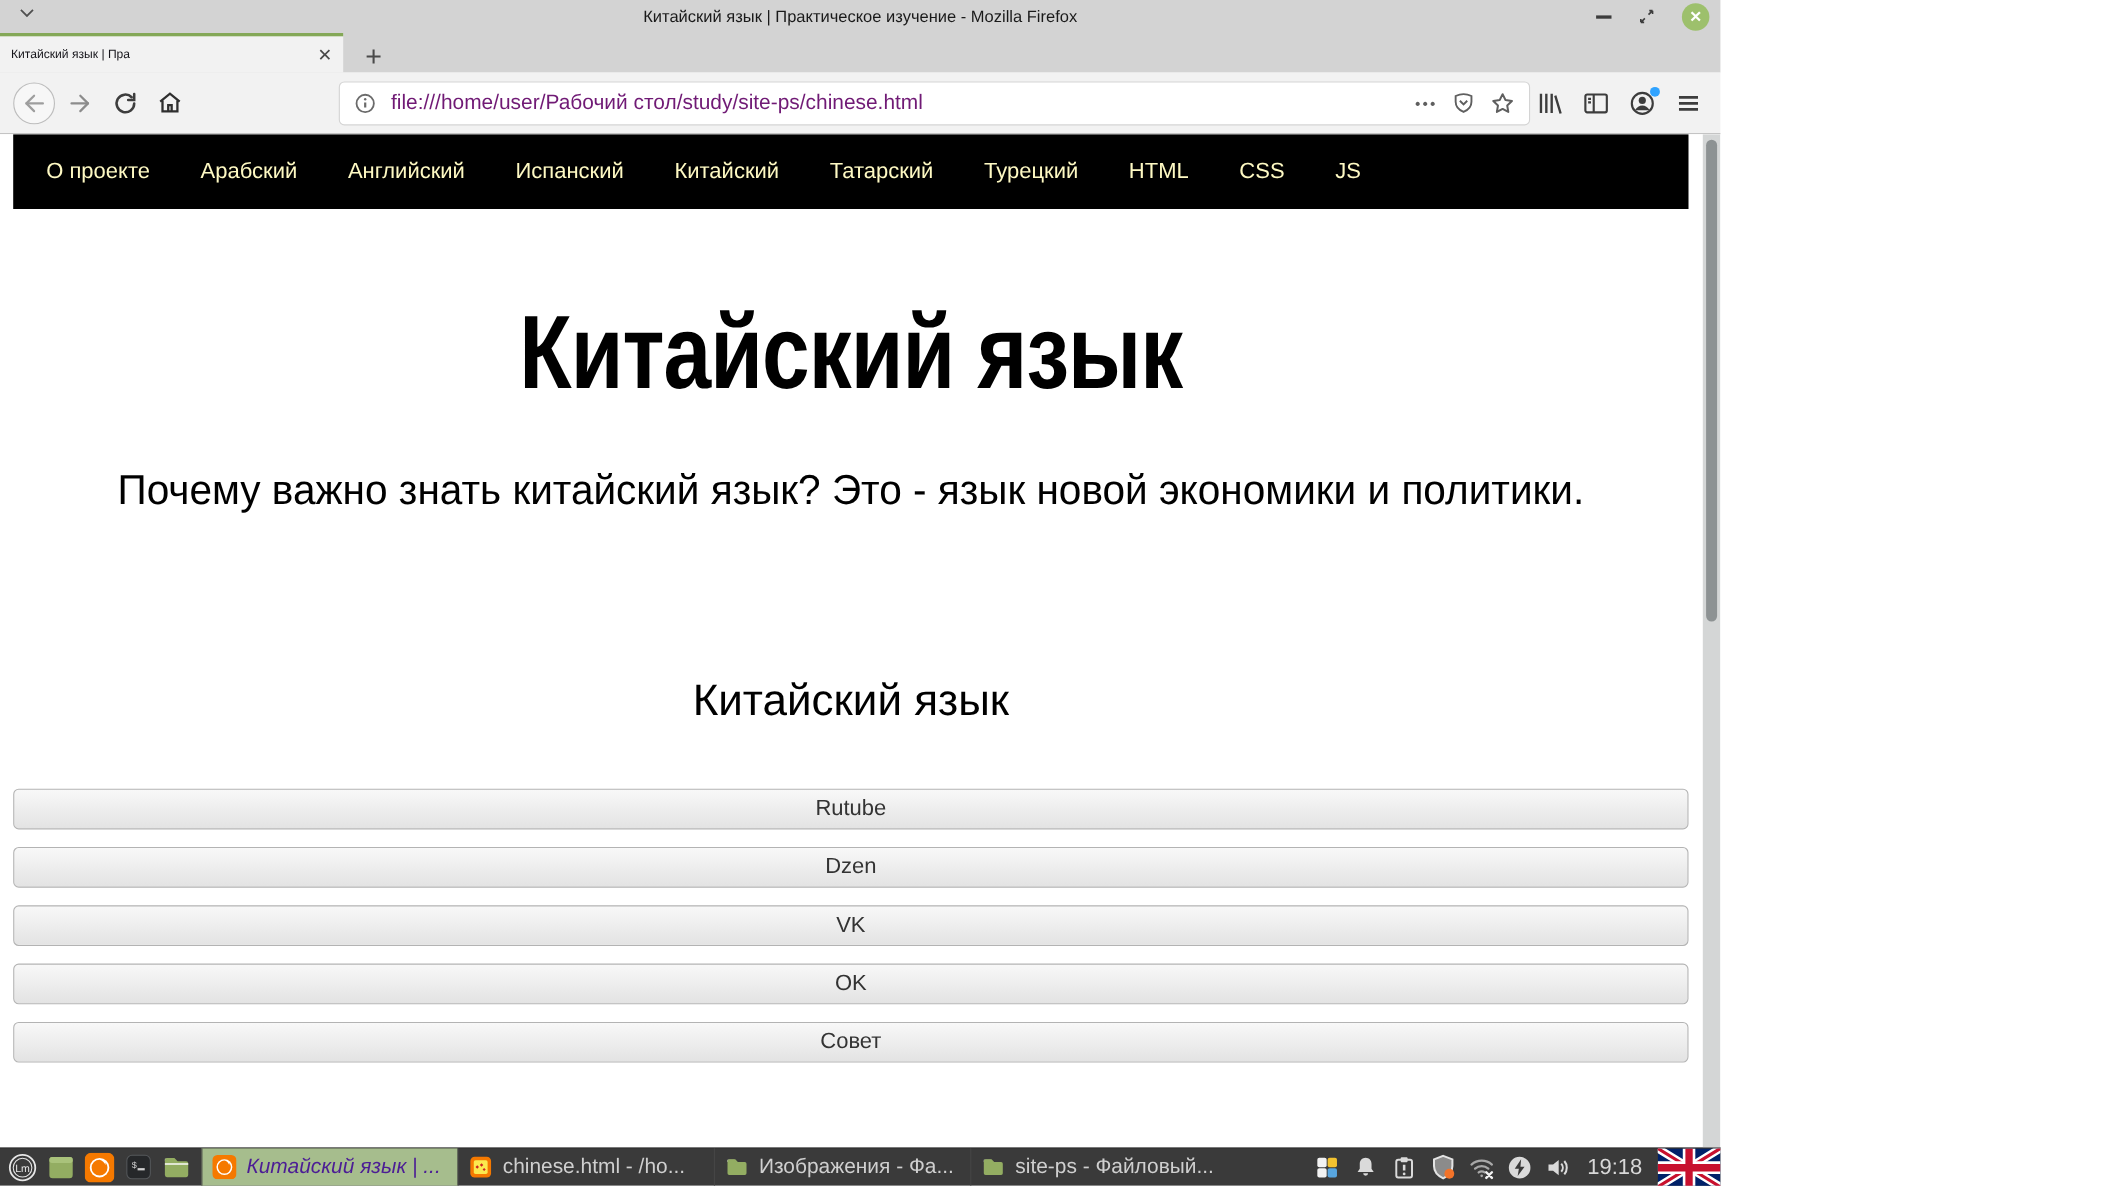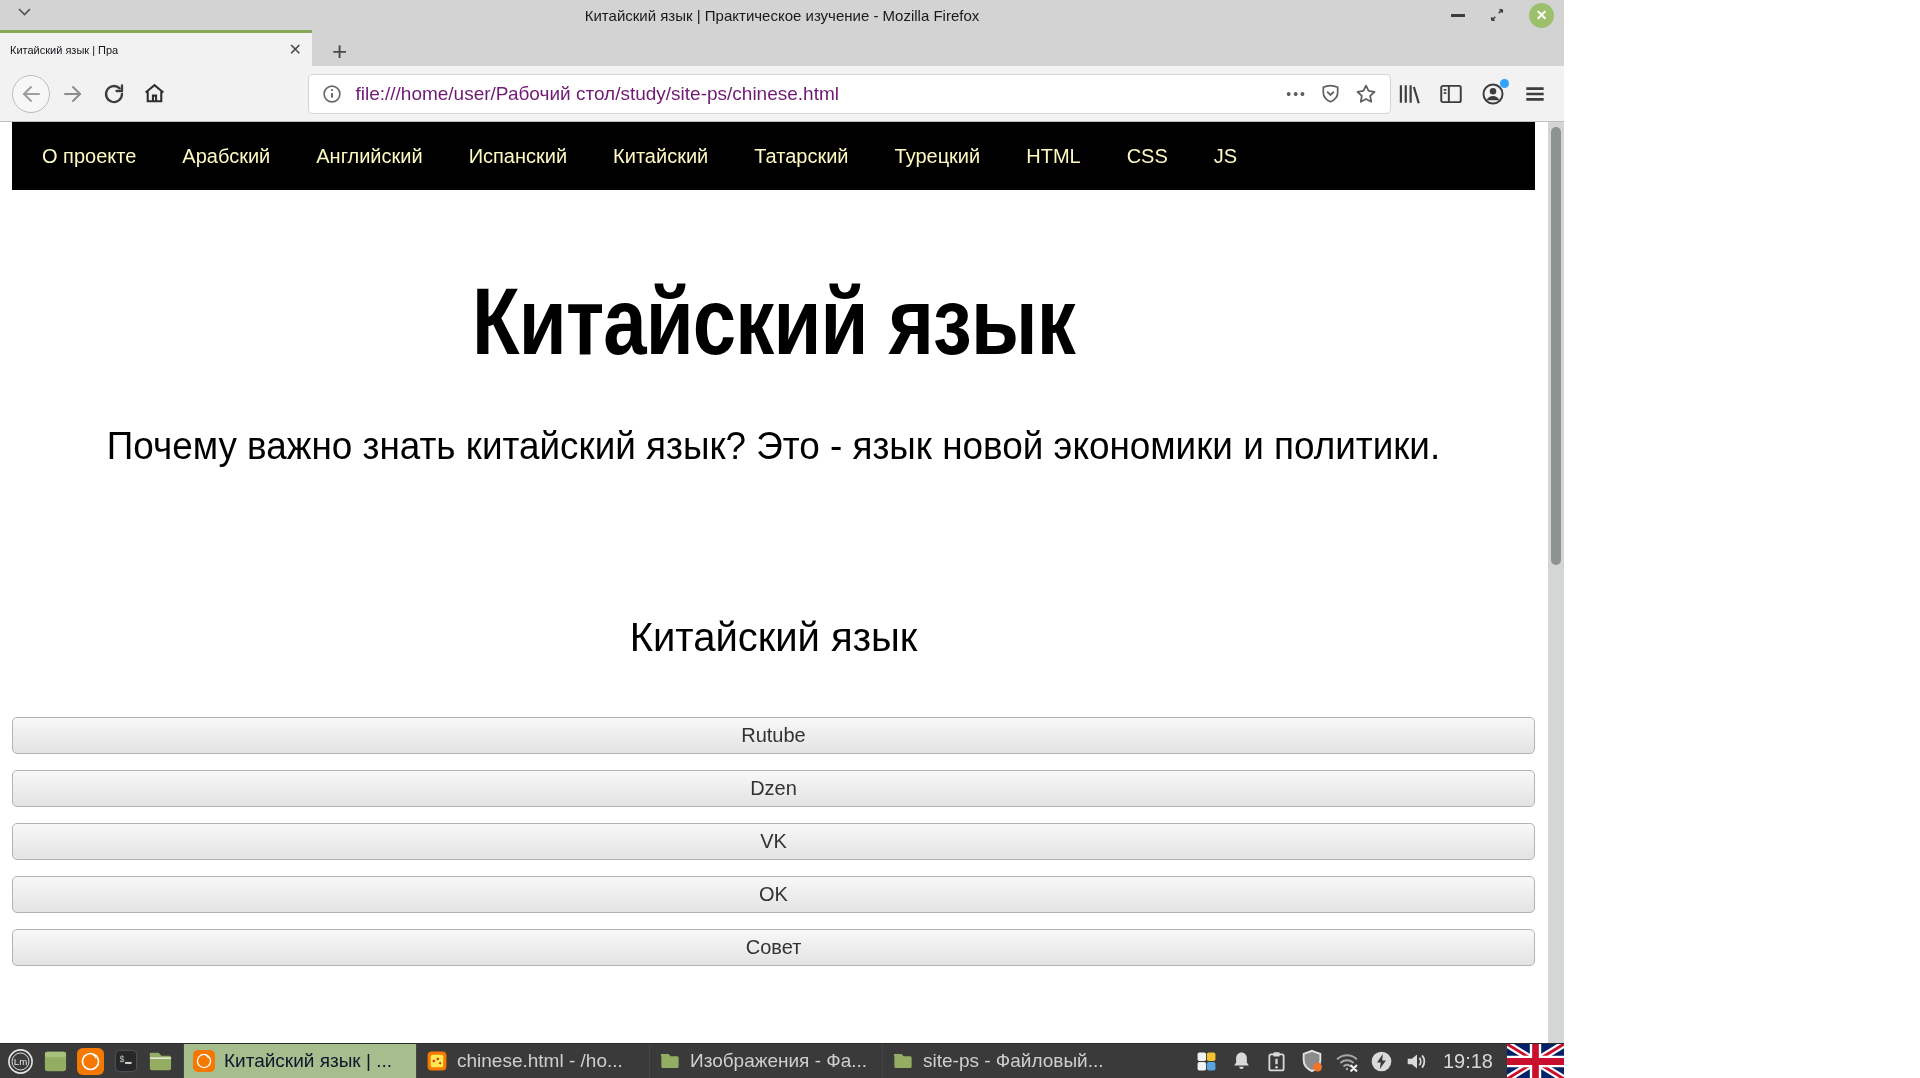--- a/index.html
+++ b/index.html
@@ -47,21 +47,21 @@
 .lead { margin-top:56px; font-size:38px; color:#000; text-align:center; line-height:1.15; transform:scaleX(0.97); }
 .sub-title { margin-top:148px; font-size:40px; font-weight:400; color:#000; text-align:center; line-height:1; }
 .btn-row { margin-top:60px; display:flex; justify-content:flex-start; gap:16px;flex-direction:column; }
 .btn { font-family:"Liberation Sans",sans-serif; font-size:20px; color:#333; background:linear-gradient(#f8f8f8,#e3e3e3); border:1px solid #b3b3b3; border-radius:5px; padding:6px 24px; }
 
 
 .taskbar { height:35px; background:#3a3a3a; border-top:1px solid #2c2c2c; display:flex; align-items:stretch; flex:0 0 auto; }
 .launchers { display:flex; align-items:center; gap:7px; padding:0 9px 0 6px; }
 .launcher { width:28px; height:28px; display:flex; align-items:center; justify-content:flex-end; }
 .task-btn { width:233px; display:flex; align-items:center; gap:9px; padding:0 9px; border-left:1px solid #454545; color:#cfcfcf; font-size:19px; white-space:nowrap; overflow:hidden; }
-.task-btn.active { background:#a6bd8d; color:#0f172a; }
+.task-btn.active { background:#a6bd8d; color:#4c1d95;font-style:italic; }
 .task-btn .tb-icon { flex:0 0 auto; width:22px; height:22px; }
 .tray { margin-left:auto; display:flex; align-items:center; gap:9px; }
 .tray-icon { width:26px; height:26px; display:flex; align-items:center; justify-content:center; }
 .clock { font-size:20px; color:#d8d8d8; margin:0 5px 0 4px; }
 .flag { width:57px; height:35px; display:block; }
 svg { display:block; }
 </style>
 </head>
 <body>
 

